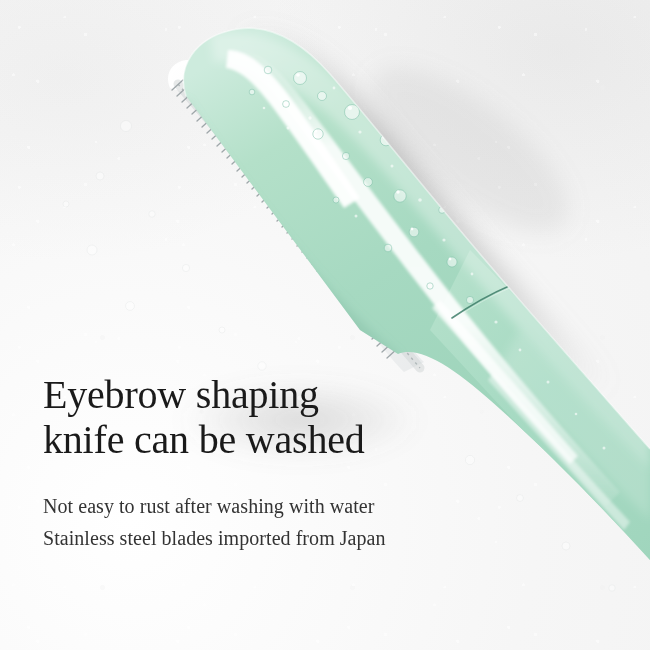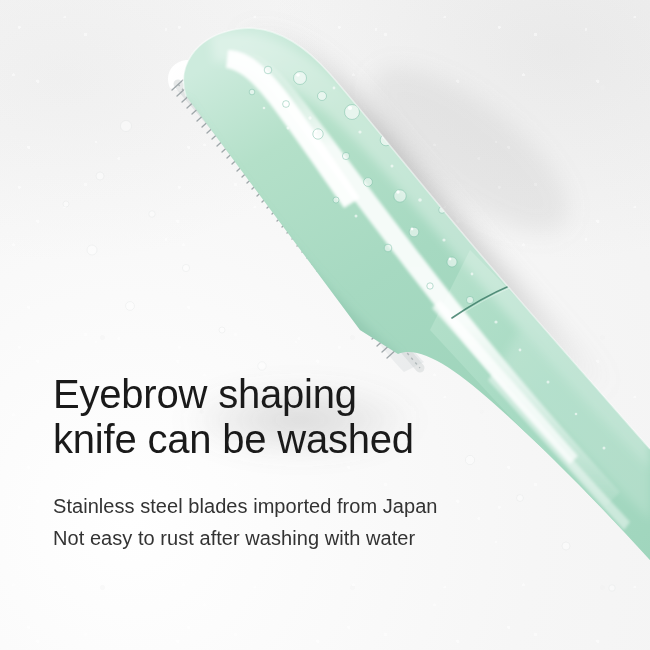--- a/index.html
+++ b/index.html
@@ -61,23 +61,24 @@
   
   .product {
     position: absolute;
     inset: 0;
   }
   .product svg { display: block; width: 650px; height: 650px; }
 
   
   .copy {
     position: absolute;
-    left: 53px;
+    left: 43px;
     top: 372px;
     width: 520px;
+    font-family: Liberation Serif, serif;
   }
 
   .headline {
     margin: 0;
     color: #1a1a1a;
     font-size: 40px;
     line-height: 45px;
     font-weight: 400;
     letter-spacing: -0.2px;
     white-space: pre-line;
@@ -383,19 +384,19 @@
 
     </svg>
   </div>
 
   <div class="copy">
 
     <h1 class="headline">Eyebrow shaping
 knife can be washed</h1>
 
     <ul class="sublist">
+      <li>Not easy to rust after washing with water</li>
       <li>Stainless steel blades imported from Japan</li>
-      <li>Not easy to rust after washing with water</li>
     </ul>
 
   </div>
 
 </div>
 
 </body></html>

